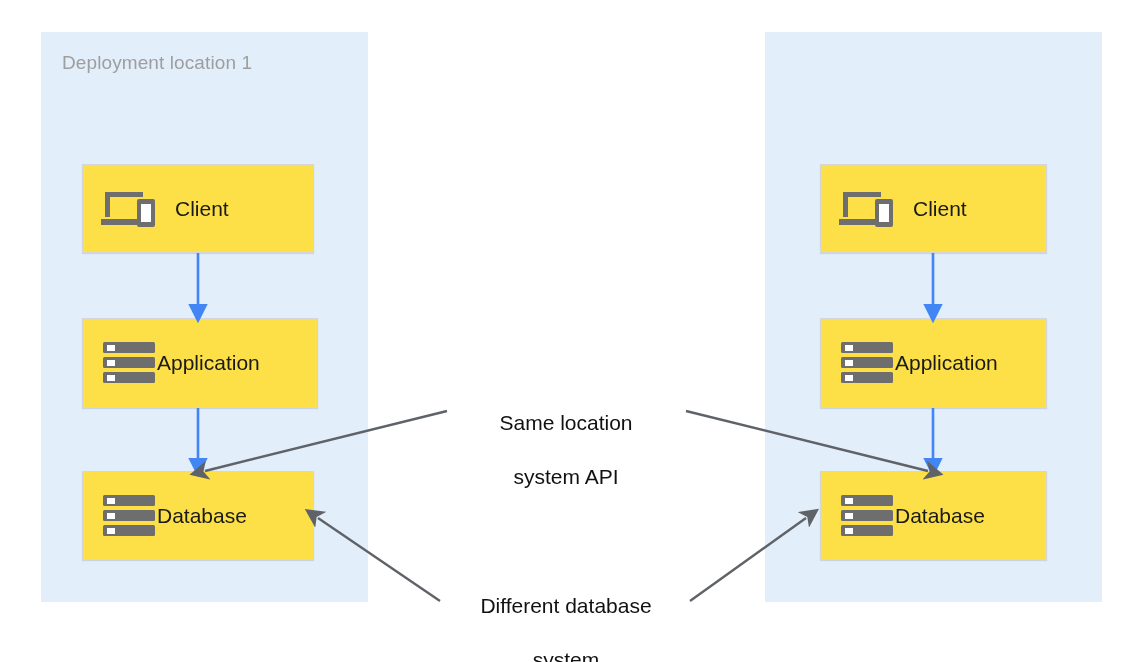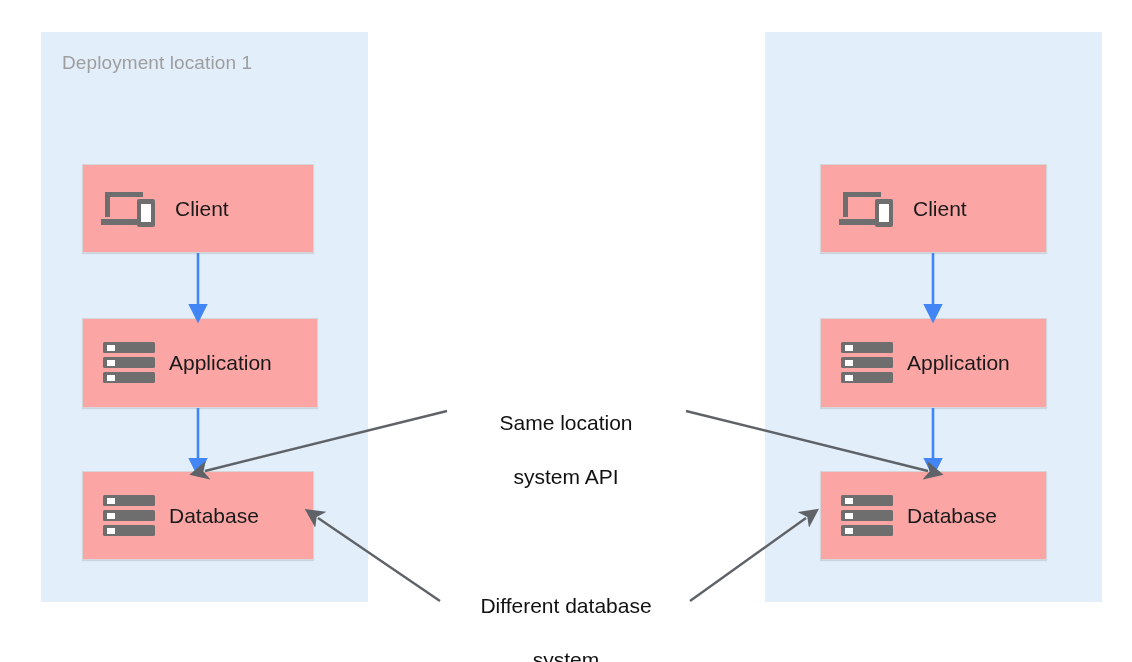--- a/index.html
+++ b/index.html
@@ -23,21 +23,21 @@
   }
   .zone-title {
     position: absolute;
     font-size: 19px;
     color: #9e9e9e;
     letter-spacing: 0.1px;
     white-space: nowrap;
   }
   .node {
     position: absolute;
-    background: #fca5a5;
+    background: #fde047;
     border: 1px solid #d4d6da;
     box-sizing: border-box;
     display: flex;
     align-items: center;
     box-shadow: 0 1px 1px rgba(0,0,0,0.10);
   }
   .node-icon {
     flex: 0 0 auto;
     display: flex;
     align-items: center;
@@ -46,21 +46,21 @@
   .node-label {
     font-size: 21px;
     color: #1a1a1a;
     white-space: nowrap;
   }
   
   .node.client .node-icon { width: 62px; margin-left: 16px; }
   .node.client .node-label { margin-left: 14px; }
   
   .node.server .node-icon { width: 56px; margin-left: 18px; }
-  .node.server .node-label { margin-left: 12px; }
+  .node.server .node-label { }
 
   svg.overlay {
     position: absolute;
     left: 0;
     top: 0;
     width: 1132px;
     height: 662px;
     pointer-events: none;
   }
   .annot {

